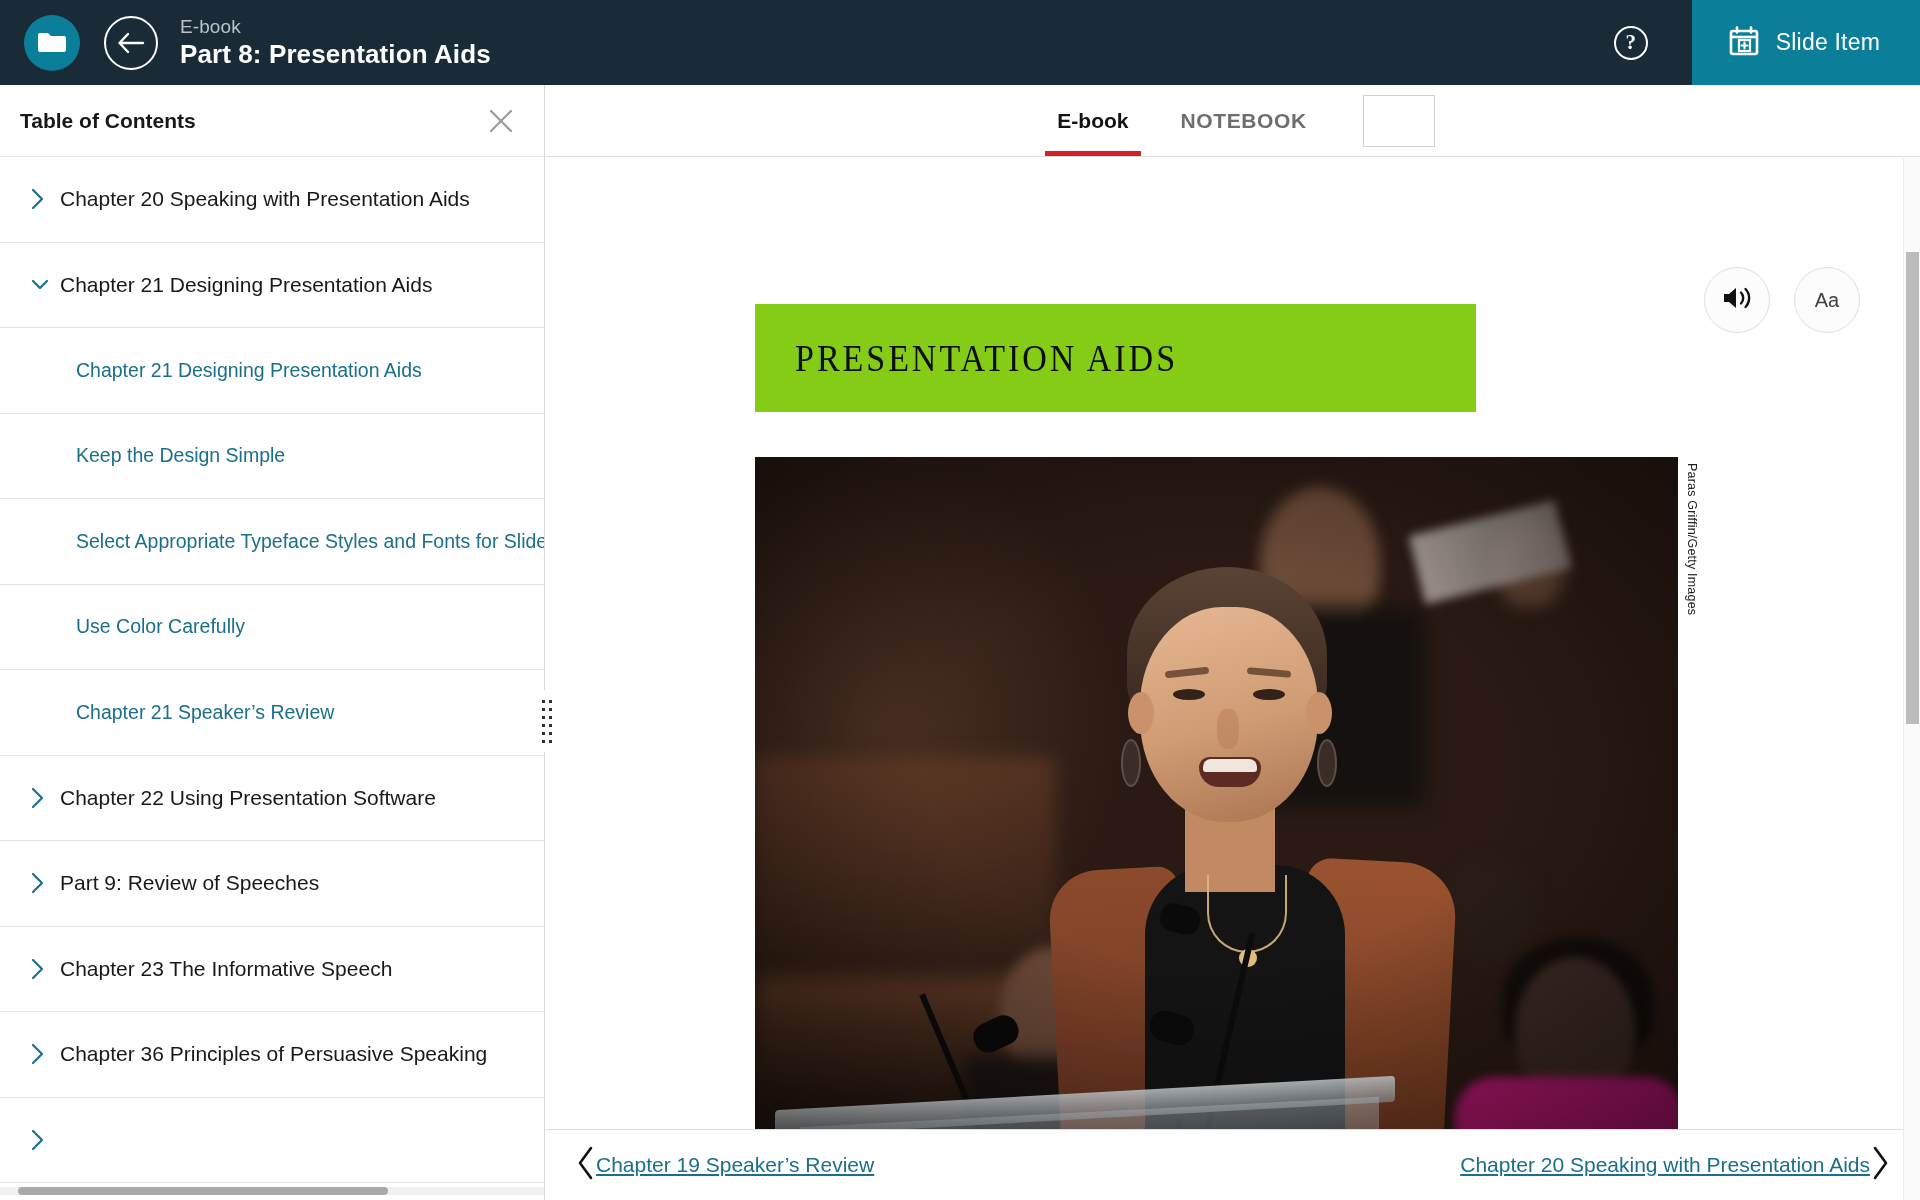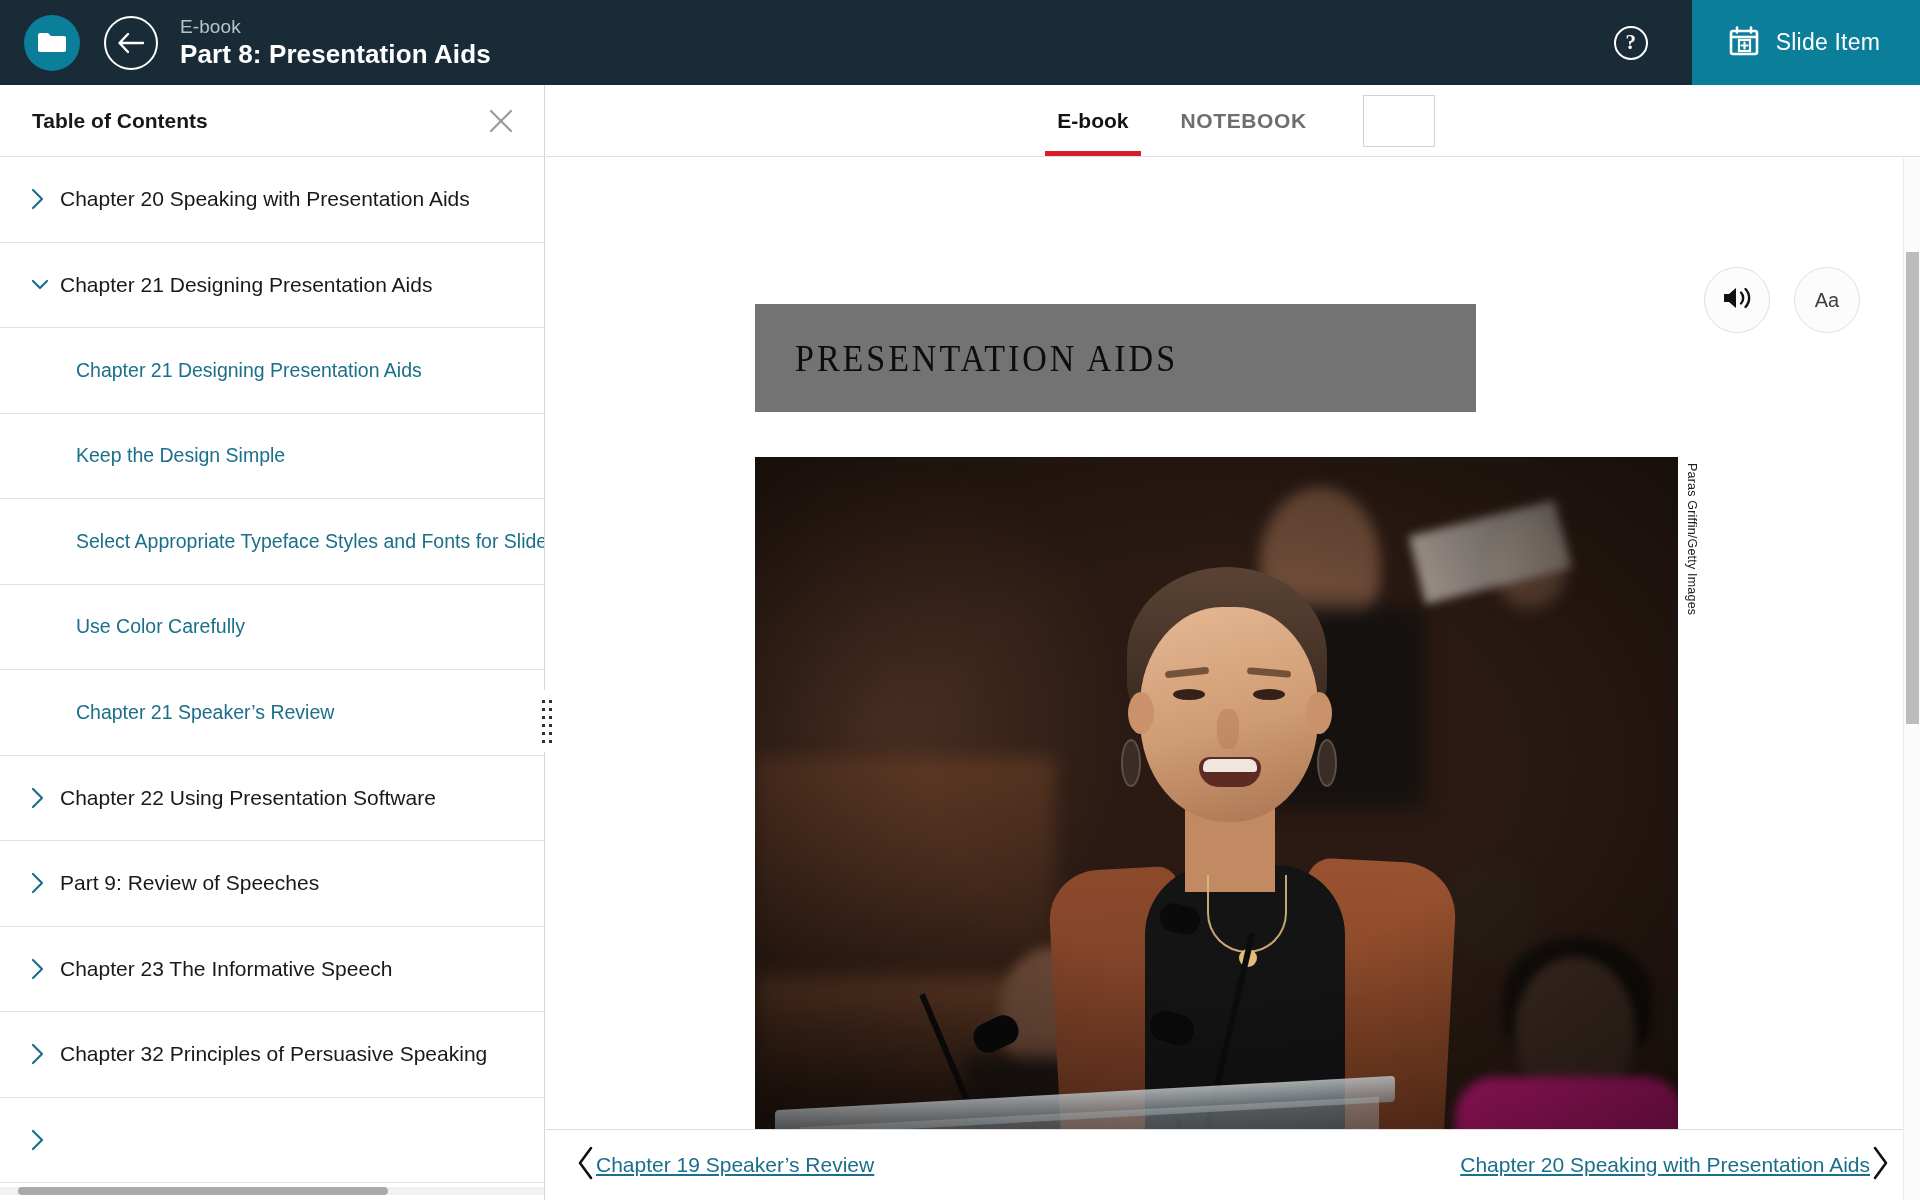--- a/index.html
+++ b/index.html
@@ -59,21 +59,21 @@
   
   #sidebar {
     position: absolute; top: 85px; left: 0;
     width: 545px; height: 1115px;
     background: #ffffff;
     border-right: 1px solid #d7d7d7;
     overflow: hidden;
   }
   #toc-head {
     height: 72px; display: flex; align-items: center;
-    padding: 0 28px 0 32px;
+    padding: 0 28px 0 20px;
     border-bottom: 1px solid #e3e3e3;
   }
   #toc-title { font-size: 21px; font-weight: 700; color: #16181a; }
   #toc-head-spacer { flex: 1 1 auto; }
   #toc-close { cursor: pointer; line-height: 0; }
   #toc-list { list-style: none; }
   .toc-row {
     height: 85.5px;
     display: flex; align-items: center;
     border-bottom: 1px solid #e3e3e3;
@@ -149,21 +149,21 @@
   .round-btn {
     width: 66px; height: 66px; border-radius: 50%;
     background: #fcfcfc; border: 1px solid #e0e0e0;
     display: flex; align-items: center; justify-content: center;
     cursor: pointer;
   }
   #aa-btn-label { font-size: 20px; color: #404040; }
 
   #title-banner {
     position: absolute; top: 147px; left: 209px;
-    width: 721px; height: 108px; background: #737373;
+    width: 721px; height: 108px; background: #84cc16;
     display: flex; align-items: center;
   }
   #banner-text {
     font-family: "Liberation Serif", serif;
     font-size: 37px; font-weight: 400; color: #0b0d0f;
     letter-spacing: 3.2px; margin-left: 40px;
     transform: scaleX(.92); transform-origin: left center;
   }
 
   #figure {
@@ -474,21 +474,21 @@
       </span>
       <span class="toc-label-0">Chapter 23 The Informative Speech</span>
     </li>
 
     <li class="toc-row lvl0">
       <span class="chev">
         <svg width="15" height="22" viewBox="0 0 15 22" aria-hidden="true">
             <path d="M3 2l9 9-9 9" fill="none" stroke="#1a6f8b" stroke-width="2.2" stroke-linecap="round" stroke-linejoin="round"></path>
           </svg>
       </span>
-      <span class="toc-label-0">Chapter 32 Principles of Persuasive Speaking</span>
+      <span class="toc-label-0">Chapter 36 Principles of Persuasive Speaking</span>
     </li>
 
     <li class="toc-row lvl0">
       <span class="chev">
         <svg width="15" height="22" viewBox="0 0 15 22" aria-hidden="true">
             <path d="M3 2l9 9-9 9" fill="none" stroke="#1a6f8b" stroke-width="2.2" stroke-linecap="round" stroke-linejoin="round"></path>
           </svg>
       </span>
     </li>
   </ul>

